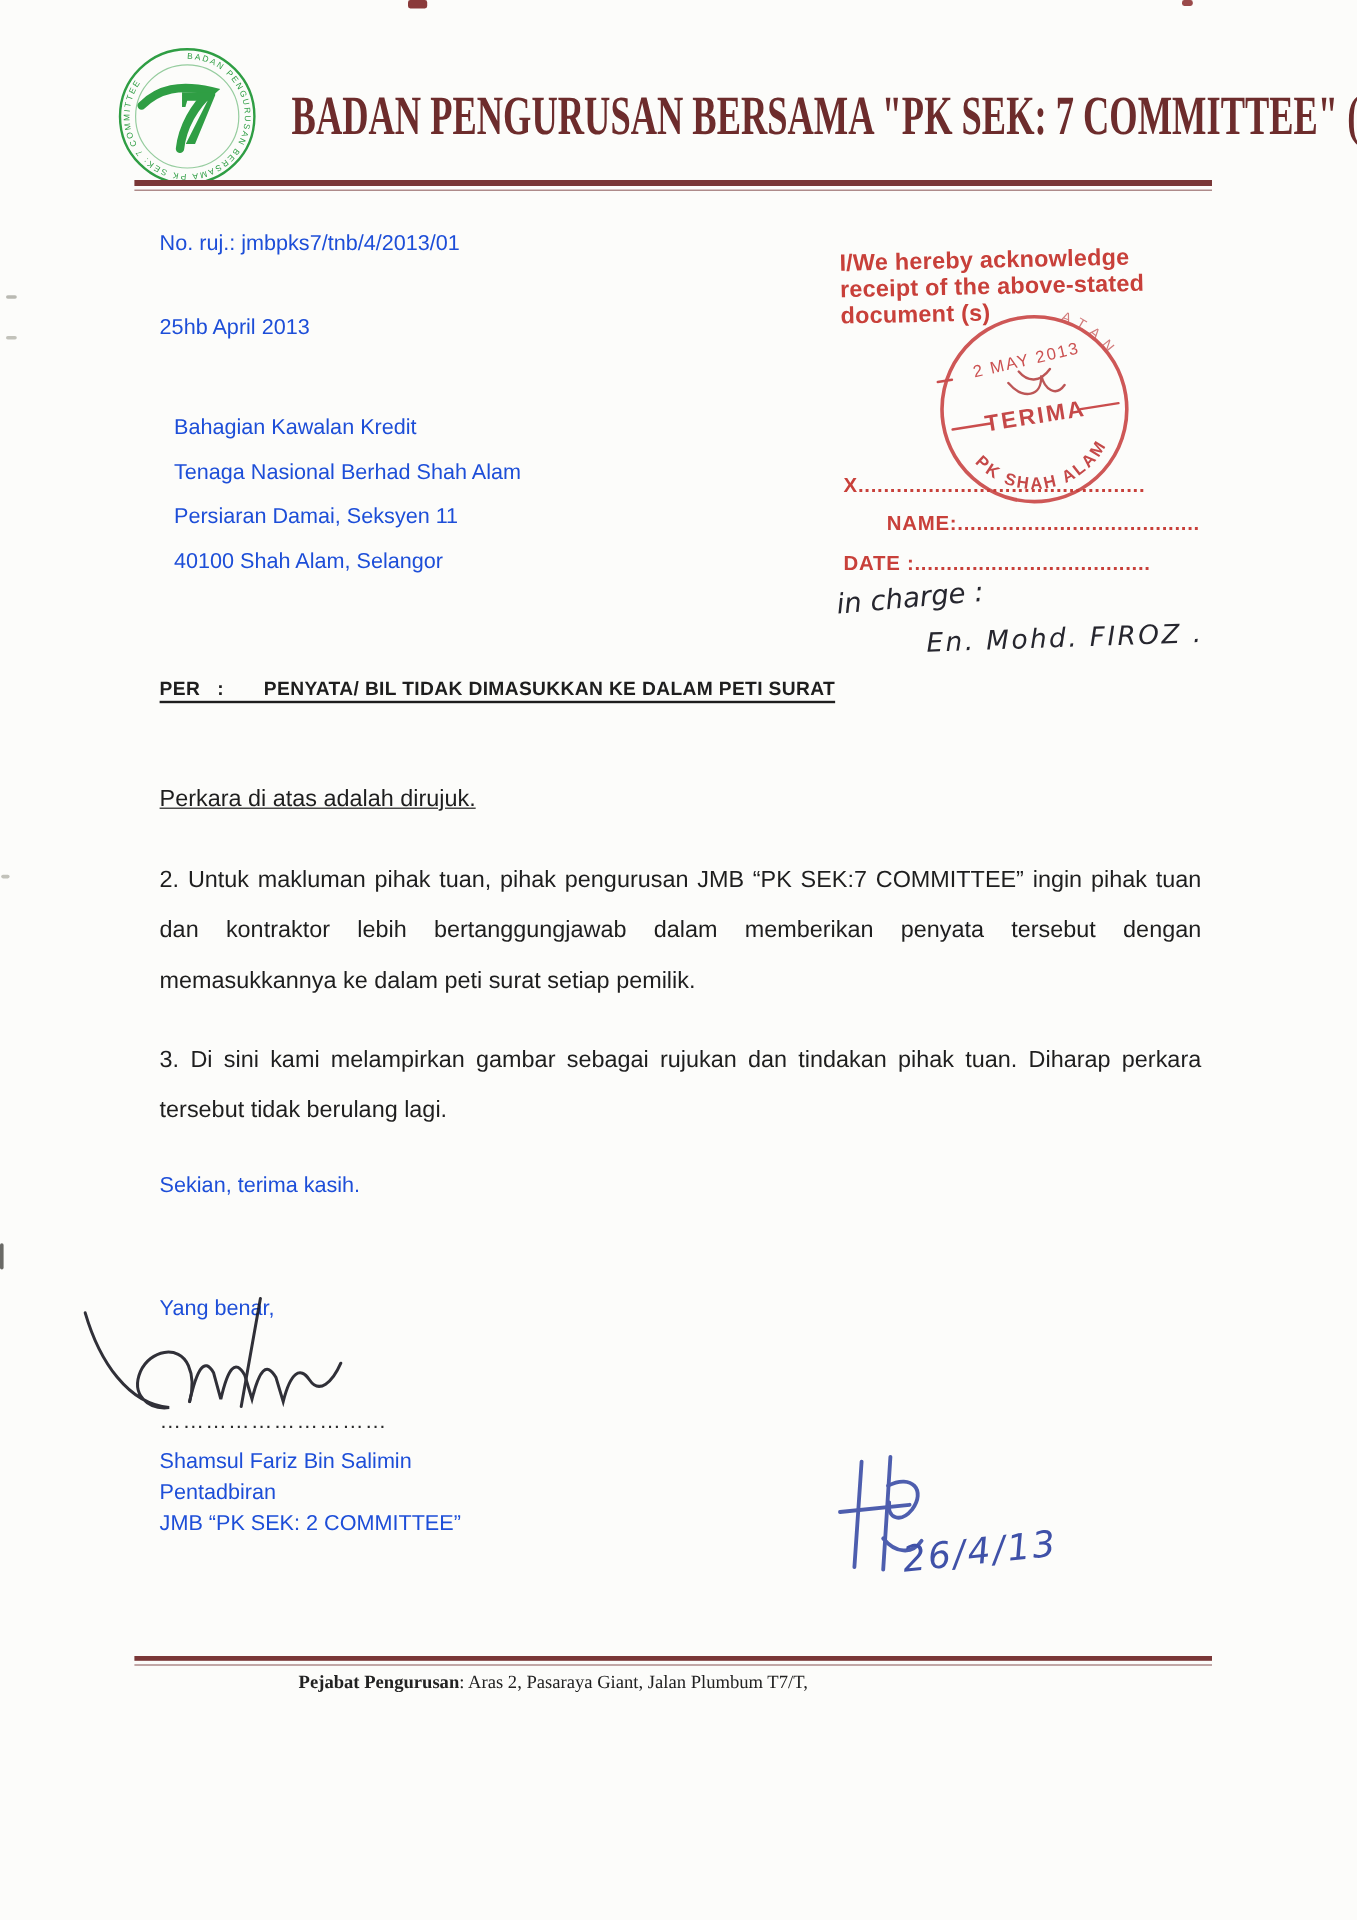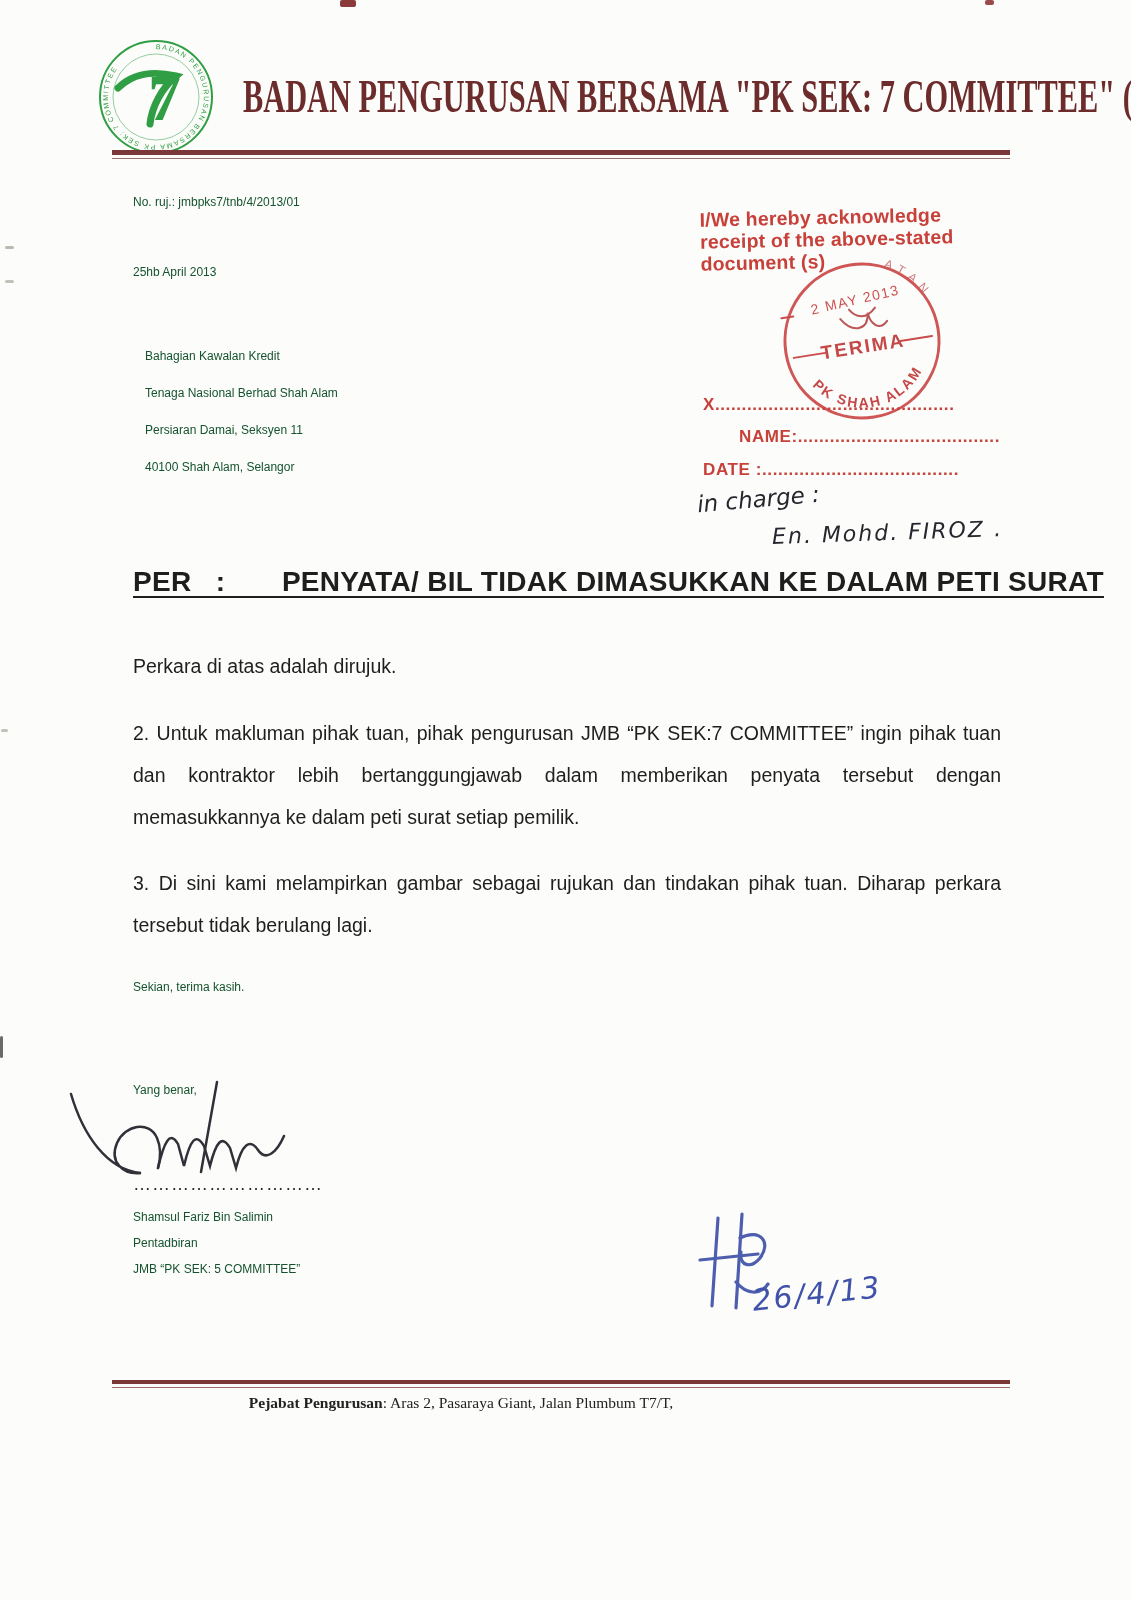--- a/index.html
+++ b/index.html
@@ -17,31 +17,31 @@
     font-family:"Liberation Serif",serif;font-weight:bold;
     font-size:46px;color:#6d2c2c;letter-spacing:0px;
     transform:scaleX(0.66);transform-origin:left center;
   }
   .rule-thick{left:112px;width:898px;height:5px;background:#7a3737;}
   .rule-thin{left:112px;width:898px;height:1px;background:#9b6f6f;}
   .hdr-thick{top:150px;} .hdr-thin{top:158px;}
   .ftr-thick{top:1380px;height:4px;} .ftr-thin{top:1387px;}
 
   
-  .body-text{font-size:12px;line-height:24px;color:#14532d;}
+  .body-text{font-size:18px;line-height:24px;color:#1d4ed8;}
   .ref-no{left:133px;top:190px;}
   .letter-date{left:133px;top:260px;}
   .recipient{left:145px;top:338px;line-height:37px;}
   .subject{
-    left:133px;top:566px;font-weight:bold;font-size:28px;white-space:pre;
+    left:133px;top:566px;font-weight:bold;font-size:16px;white-space:pre;
     text-decoration:underline;text-decoration-thickness:2px;text-underline-offset:5px;
     letter-spacing:0.3px;
   }
   .para{left:133px;width:868px;font-size:19.5px;line-height:42px;}
-  .p1{top:645px;}
+  .p1{top:645px;text-decoration:underline;}
   .p2{top:712px;text-align:justify;}
   .p3{top:862px;text-align:justify;}
   .closing{left:133px;top:975px;}
   .signoff{left:133px;top:1078px;}
   .sig-dots{left:133px;top:1174px;font-size:18px;letter-spacing:1px;color:#2a2a2a;}
   .sig-name{left:133px;top:1205px;}
   .sig-title{left:133px;top:1231px;}
   .sig-org{left:133px;top:1257px;}
 
   
@@ -158,21 +158,21 @@
   <svg class="abs signature-svg" viewBox="0 0 280 115">
     <g fill="none" stroke="#1b1b24" stroke-width="2.5" stroke-linecap="round" opacity="0.9">
       <path d="M 6,14 C 18,55 42,90 76,93 C 58,95 44,82 52,63 C 60,45 84,40 92,58 C 96,67 96,77 93,88"></path>
       <path d="M 93,88 C 99,62 105,50 113,64 L 119,86 C 125,60 131,52 139,66 L 145,86 C 151,62 157,54 165,68 L 171,88 C 177,64 185,58 193,70 C 201,82 212,72 219,56"></path>
       <path d="M 152,2 L 136,92"></path>
     </g>
   </svg>
   <div class="abs sig-dots">…………………………</div>
   <div class="abs body-text sig-name">Shamsul Fariz Bin Salimin</div>
   <div class="abs body-text sig-title">Pentadbiran</div>
-  <div class="abs body-text sig-org">JMB “PK SEK: 5 COMMITTEE”</div>
+  <div class="abs body-text sig-org">JMB “PK SEK: 2 COMMITTEE”</div>
 
   <svg class="abs blueinit-svg" viewBox="0 0 120 110">
     <g fill="none" stroke="#3f51a8" stroke-width="3.2" stroke-linecap="round" opacity="0.92">
       <path d="M 30,8 L 24,96"></path>
       <path d="M 54,4 L 48,98"></path>
       <path d="M 12,50 L 70,44"></path>
       <path d="M 52,28 C 72,18 84,32 72,48 C 63,59 51,56 53,42"></path>
       <path d="M 48,72 C 58,84 72,86 80,74"></path>
     </g>
   </svg>

